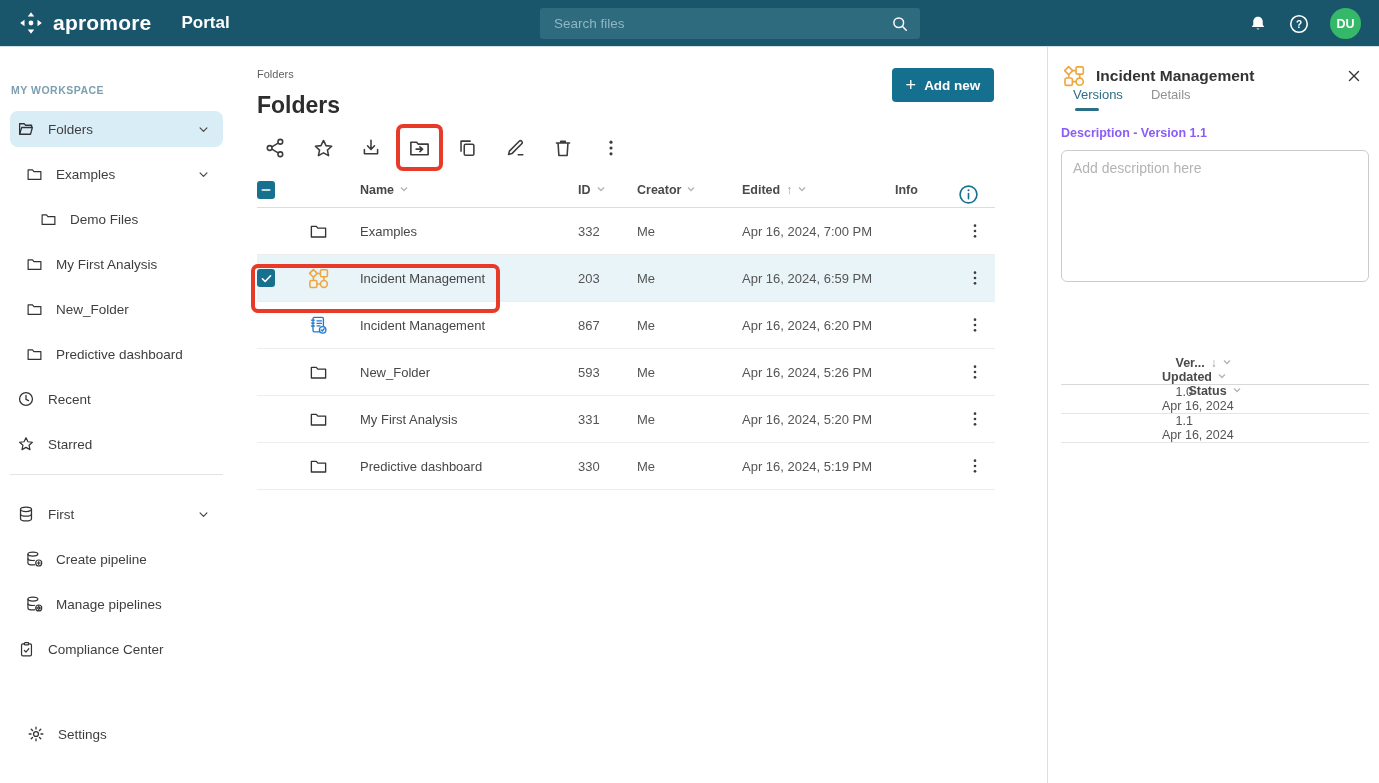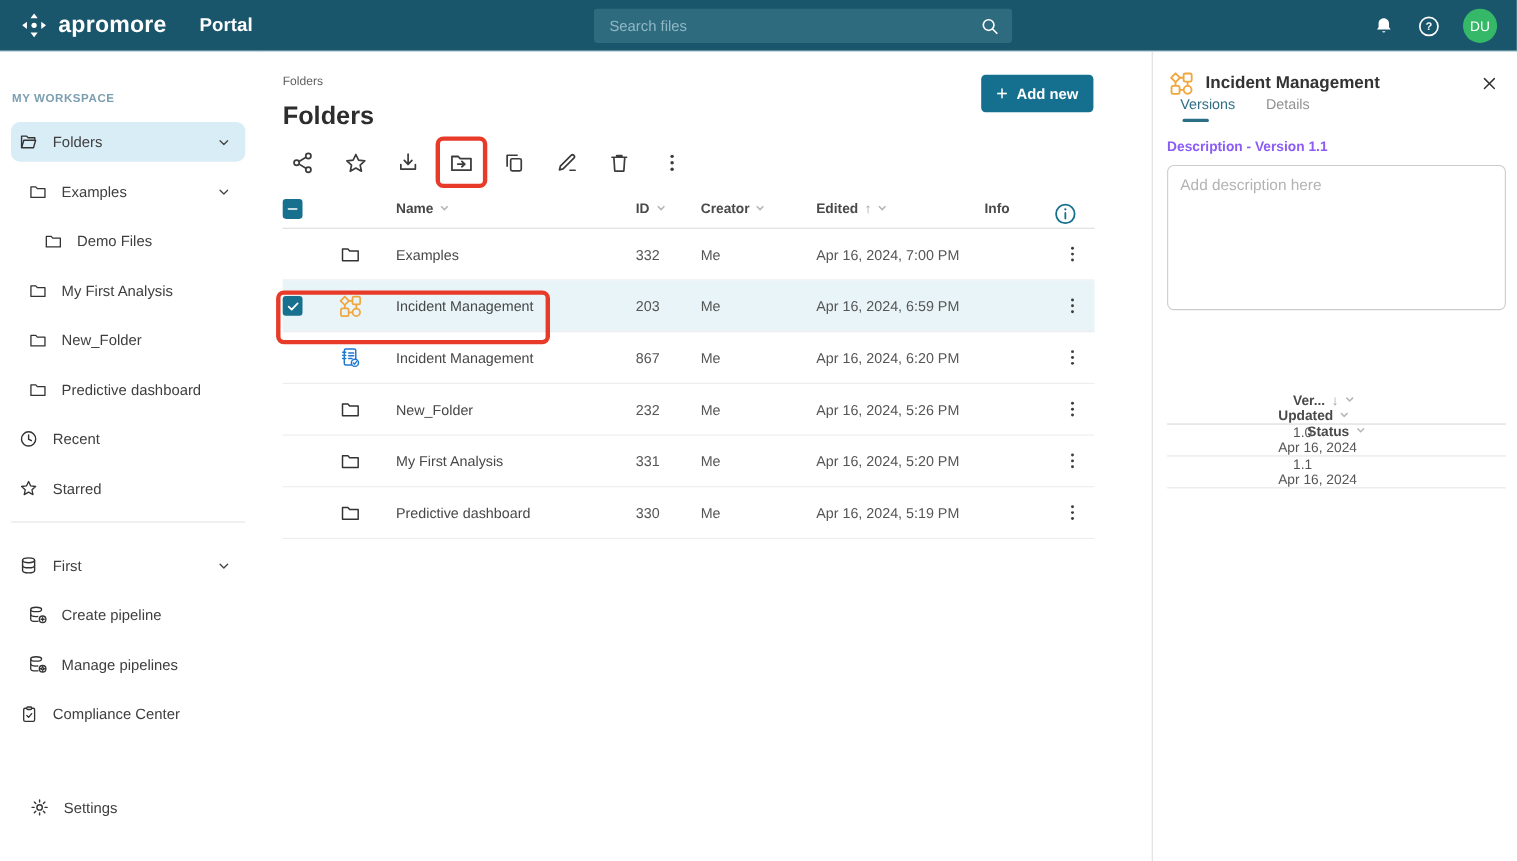--- a/index.html
+++ b/index.html
@@ -11,21 +11,21 @@
   
   .topbar { position:absolute; left:0; top:0; width:1379px; height:47px; background:#19566c; display:flex; align-items:center; border-bottom:1px solid #cfe2ea; }
   .brand-wrap { display:flex; align-items:center; margin-left:18px; gap:9px; }
   .brand { color:#fff; font-size:21px; font-weight:bold; letter-spacing:.2px; }
   .product { color:#fff; font-size:17px; font-weight:bold; margin-left:30px; }
   .search { position:absolute; left:540px; top:8px; width:380px; height:31px; background:#2e6b7e; border-radius:3px; display:flex; align-items:center; }
   .search input { flex:1; background:transparent; border:none; outline:none; color:#dceaf0; font-size:13.5px; padding:0 14px; font-family:"Liberation Sans",sans-serif; }
   .search input::placeholder { color:#8fb7c4; }
   .search .i { margin-right:10px; }
   .top-actions { position:absolute; right:18px; top:0; height:47px; display:flex; align-items:center; gap:20px; }
-  .avatar { width:31px; height:31px; border-radius:50%; background:#35b968; color:#fff; font-size:12.5px; font-weight:normal; display:flex; align-items:center; justify-content:center; }
+  .avatar { width:31px; height:31px; border-radius:50%; background:#35b968; color:#fff; font-size:12.5px; font-weight:bold; display:flex; align-items:center; justify-content:center; }
 
   
   .sidebar { position:absolute; left:0; top:47px; width:233px; bottom:0; background:#fff; }
   .ws-label { margin:37px 0 15px 11px; font-size:10.5px; font-weight:bold; color:#7b9eb0; letter-spacing:.5px; }
   .sitem { height:36px; margin:0 10px 9px 10px; border-radius:8px; display:flex; align-items:center; font-size:13.5px; color:#3e3e3e; cursor:pointer; }
   .sitem .sicon { width:18px; margin-right:13px; color:#333; }
   .sitem .chev { margin-left:auto; margin-right:12px; color:#444; }
   .sitem.sel { background:#d9edf7; }
   .lvl0 { padding-left:7px; }
   .lvl1 { padding-left:15px; }
@@ -473,21 +473,21 @@
     <div class="trow">
       <span class="c-cb"></span>
       <span class="c-icon">
           <span class="i">
             <svg viewBox="0 0 24 24" width="19" height="19" fill="none" stroke="#333" stroke-width="1.7" stroke-linejoin="round">
               <path d="M3 19V5.5h6.2l2 2.3H21V19H3z"></path>
             </svg>
           </span>
         </span>
       <span class="c-name">New_Folder</span>
-      <span class="c-id">232</span>
+      <span class="c-id">593</span>
       <span class="c-creator">Me</span>
       <span class="c-edited">Apr 16, 2024, 5:26 PM</span>
       <span class="c-info"></span>
       <span class="c-dots">
           <svg viewBox="0 0 24 24" width="20" height="20" fill="currentColor">
             <circle cx="12" cy="5.6" r="1.6"></circle>
             <circle cx="12" cy="12" r="1.6"></circle>
             <circle cx="12" cy="18.4" r="1.6"></circle>
           </svg>
         </span>

